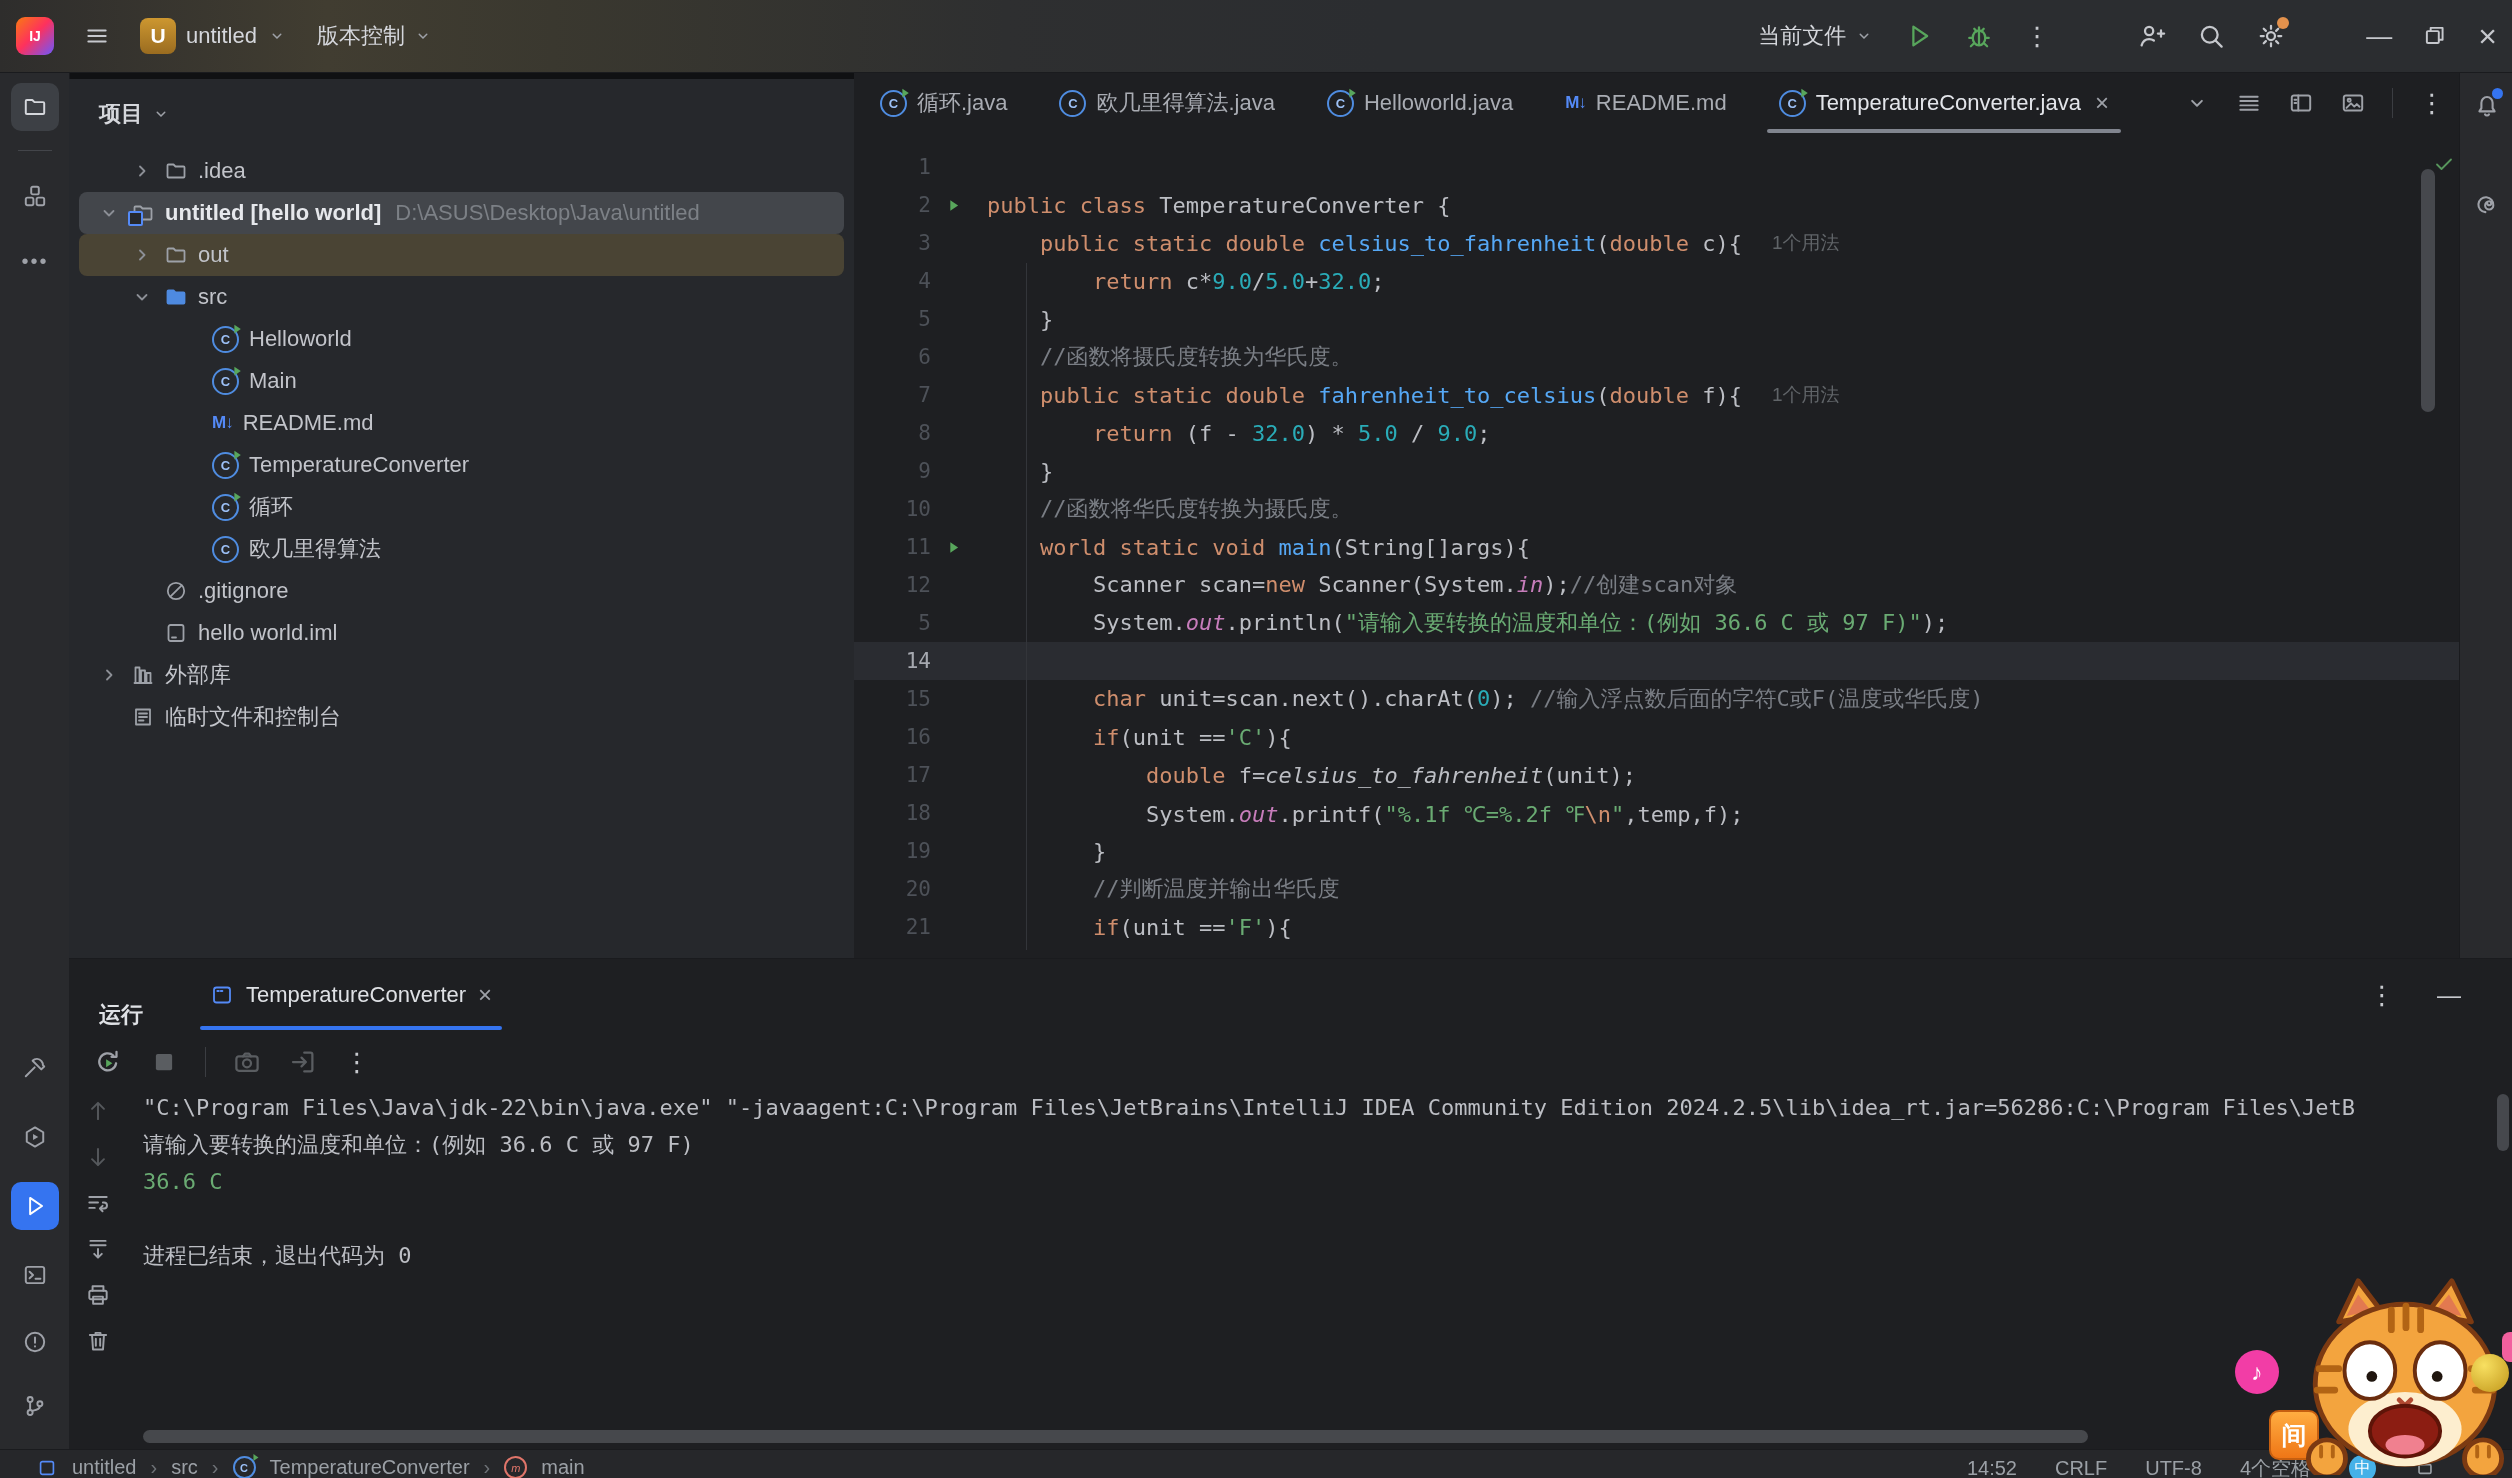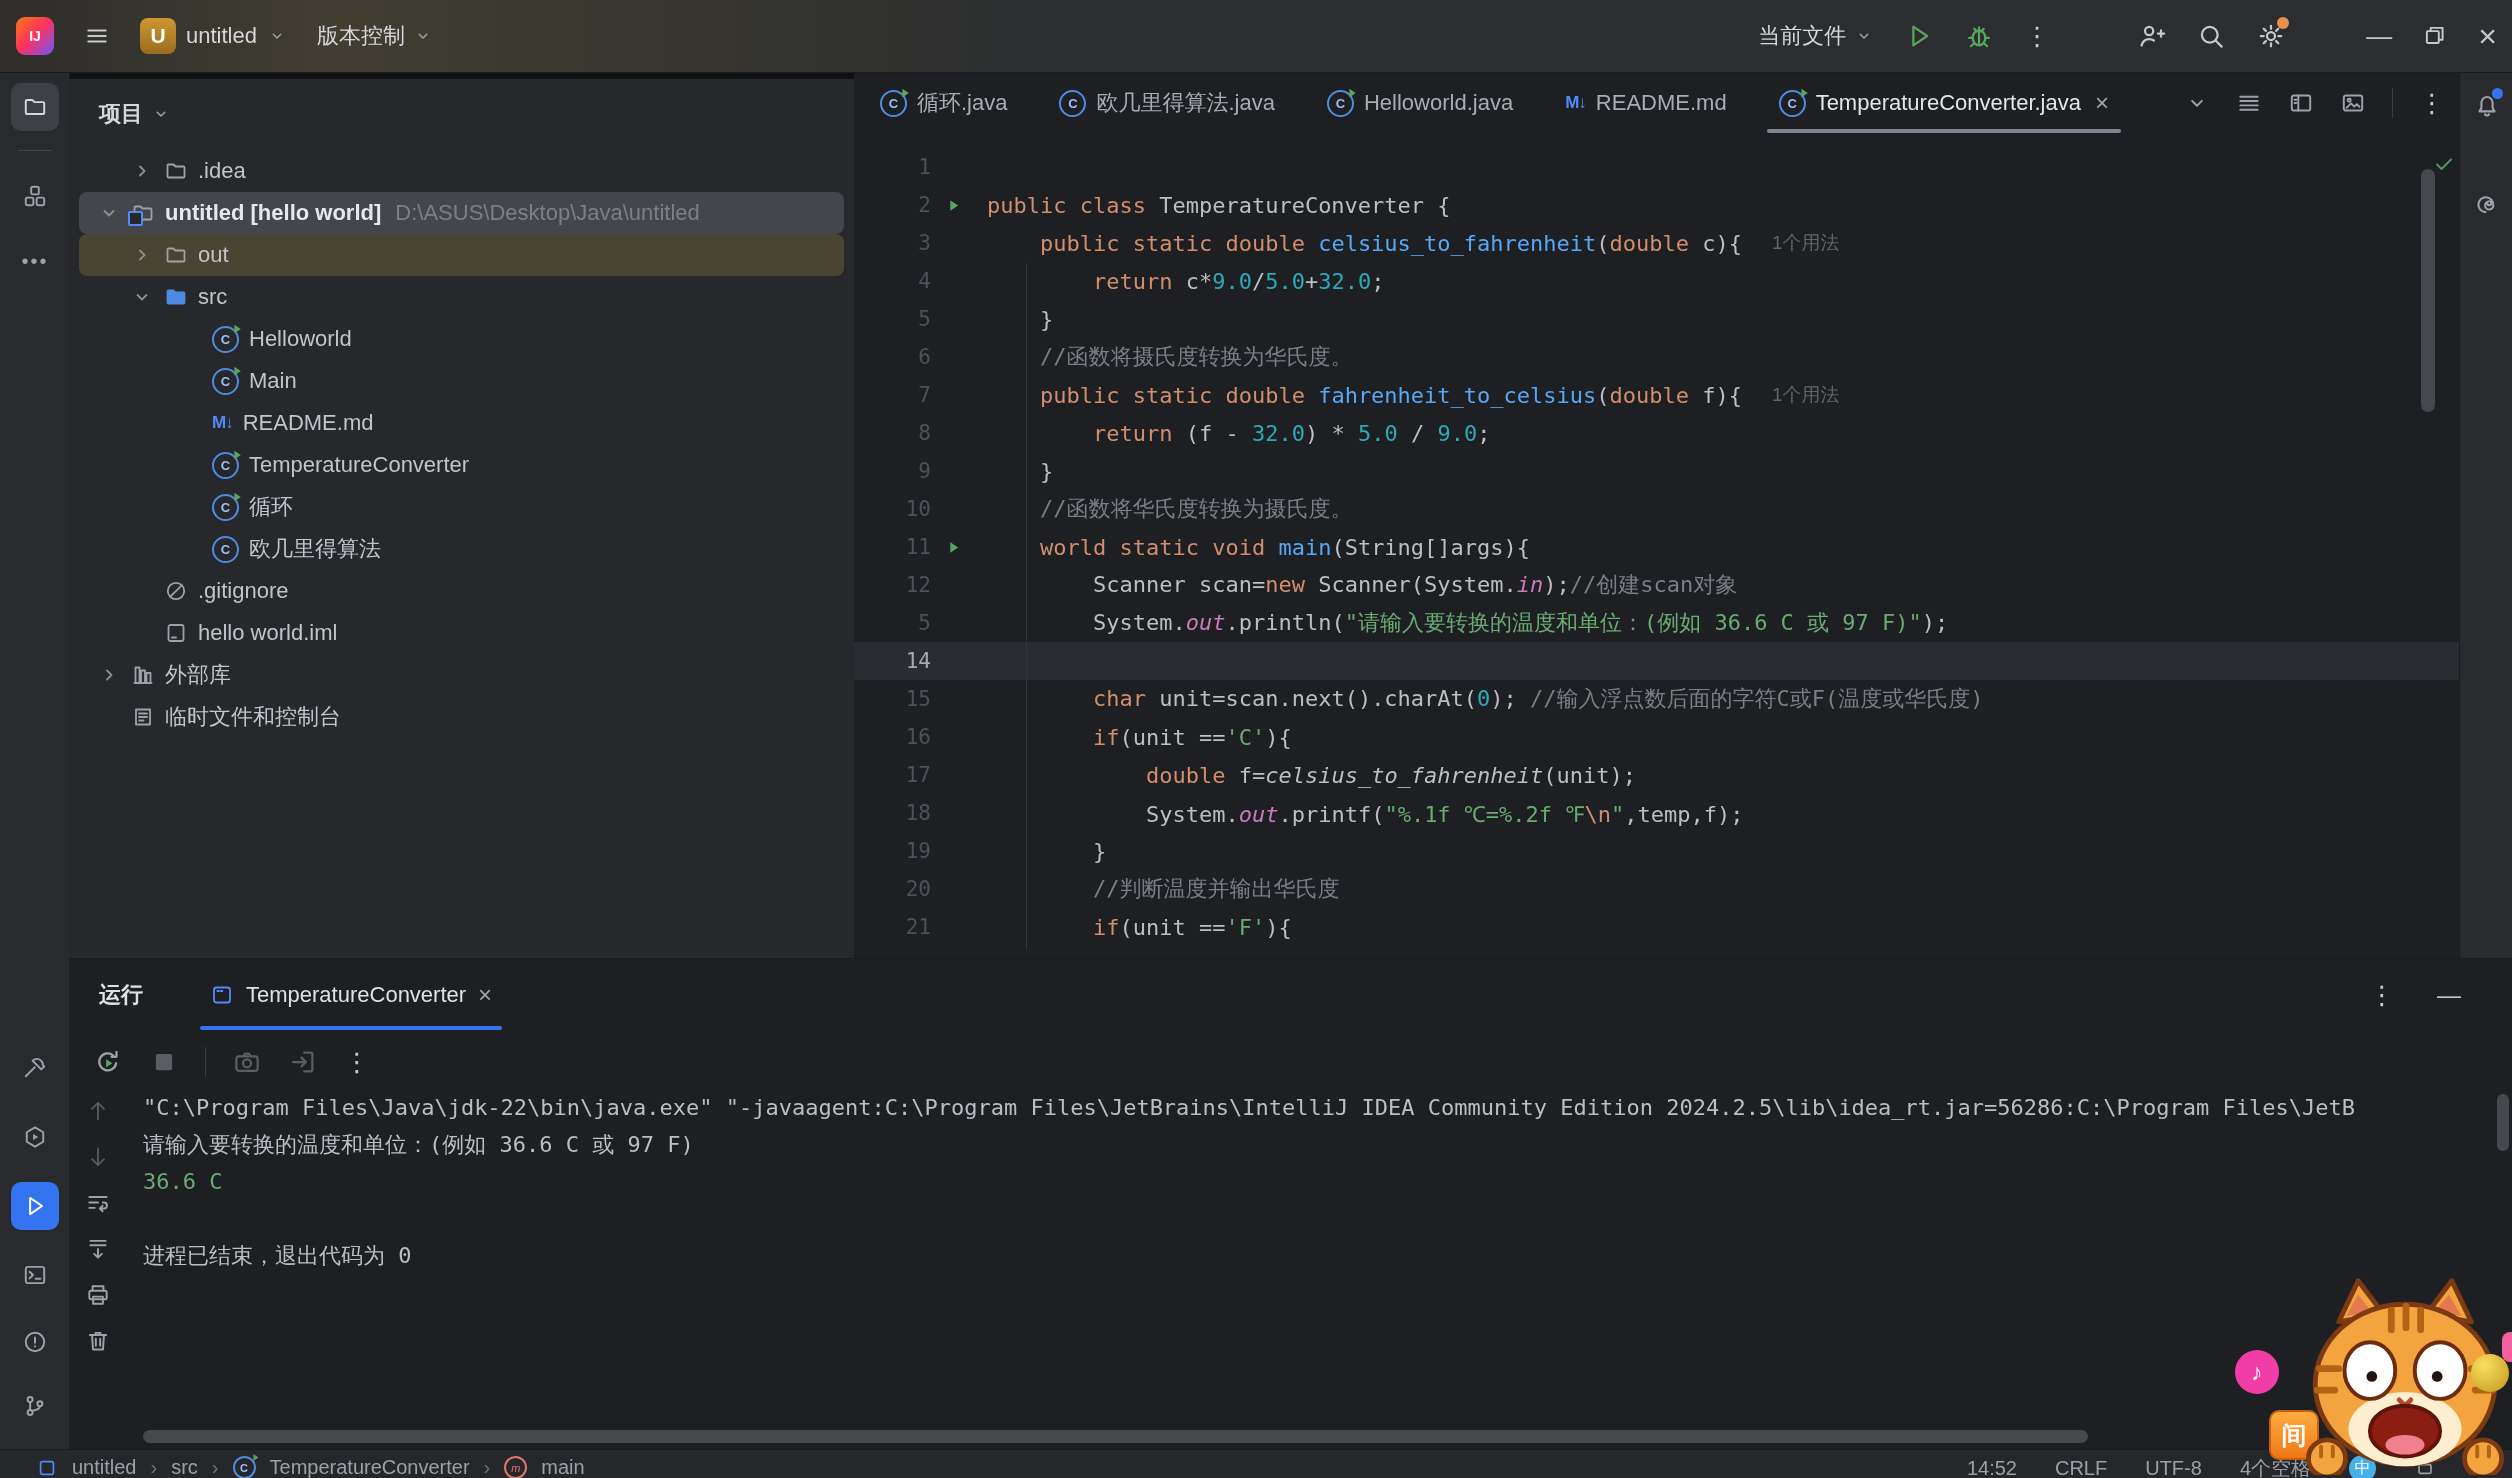--- a/index.html
+++ b/index.html
@@ -96,21 +96,21 @@
   #ed-check svg{width:24px;height:24px;}
 
   
   #rightstrip{left:2459px;top:73px;width:53px;height:885px;background:#292a2d;border-left:1px solid #1a1b1e;}
   .rs-btn{position:absolute;left:11px;width:32px;height:32px;color:#9ea1a8;display:flex;align-items:center;justify-content:center;}
   .rs-btn svg{width:28px;height:28px;}
   #bell-dot{position:absolute;right:-2px;top:-3px;width:11px;height:11px;border-radius:50%;background:#3574f0;}
 
   
   #runpanel{left:69px;top:958px;width:2443px;height:491px;background:#1e1f22;border-top:1px solid #1a1b1e;}
-  #rp-header{position:absolute;left:0;top:0;right:0;height:71px;display:flex;align-items:center;}
+  #rp-header{position:absolute;left:0;top:0;right:0;height:71px;display:flex;align-items:flex-end;}
   #rp-title{margin-left:30px;font-size:22px;font-weight:bold;color:#dfe1e5;}
   #rp-tab{position:relative;margin-left:57px;height:71px;display:flex;align-items:center;gap:12px;padding:0 10px;font-size:22px;color:#dfe1e5;}
   #rp-tab .underline{position:absolute;left:0;right:0;bottom:0;height:4px;border-radius:2px;background:#3574f0;}
   #rp-tab .tclose{color:#9ea1a8;font-size:24px;}
   .conic{color:#548af7;} .conic svg{width:24px;height:24px;}
   #rp-header-actions{position:absolute;right:51px;top:0;height:71px;display:flex;align-items:center;gap:42px;color:#c6c8cd;}
   #rp-toolbar{position:absolute;left:24px;top:77px;height:51px;display:flex;align-items:center;gap:26px;}
   #rp-toolbar .ic{color:#9ea1a8;}
   #rp-toolbar .dim{color:#5a5d61;}
   #rp-gutter{position:absolute;left:0;top:139px;width:57px;display:flex;flex-direction:column;align-items:center;gap:20px;}

